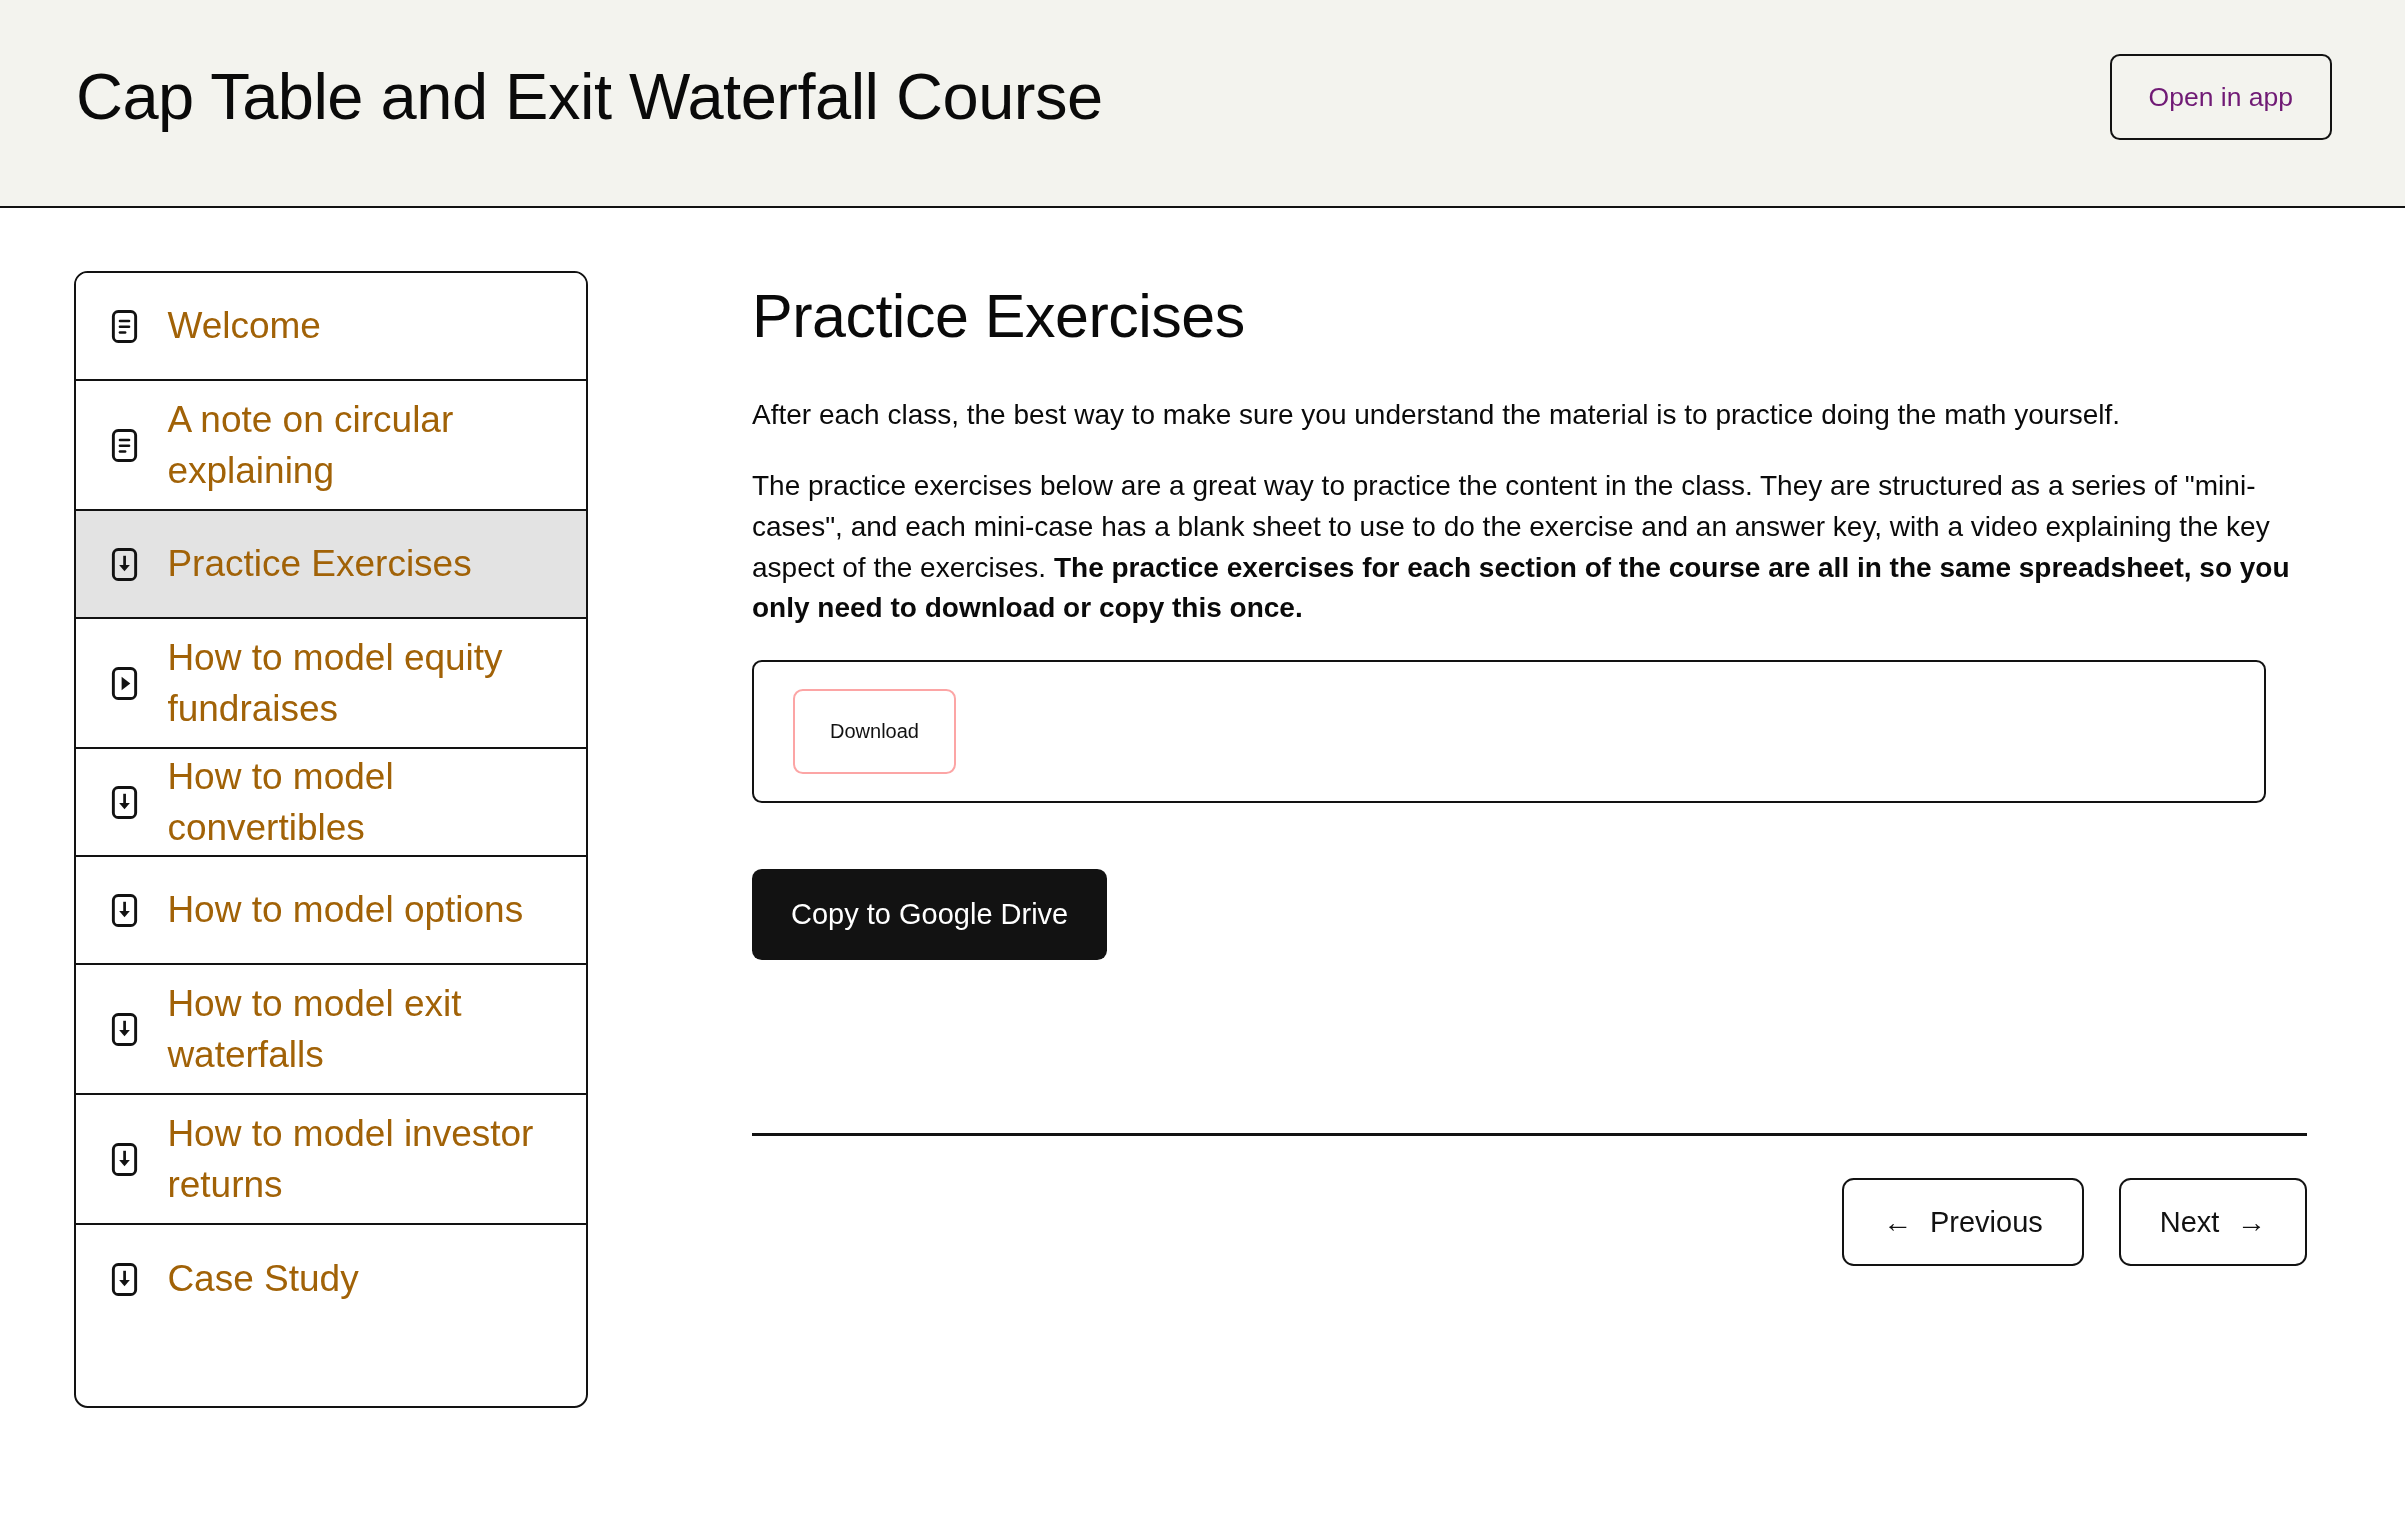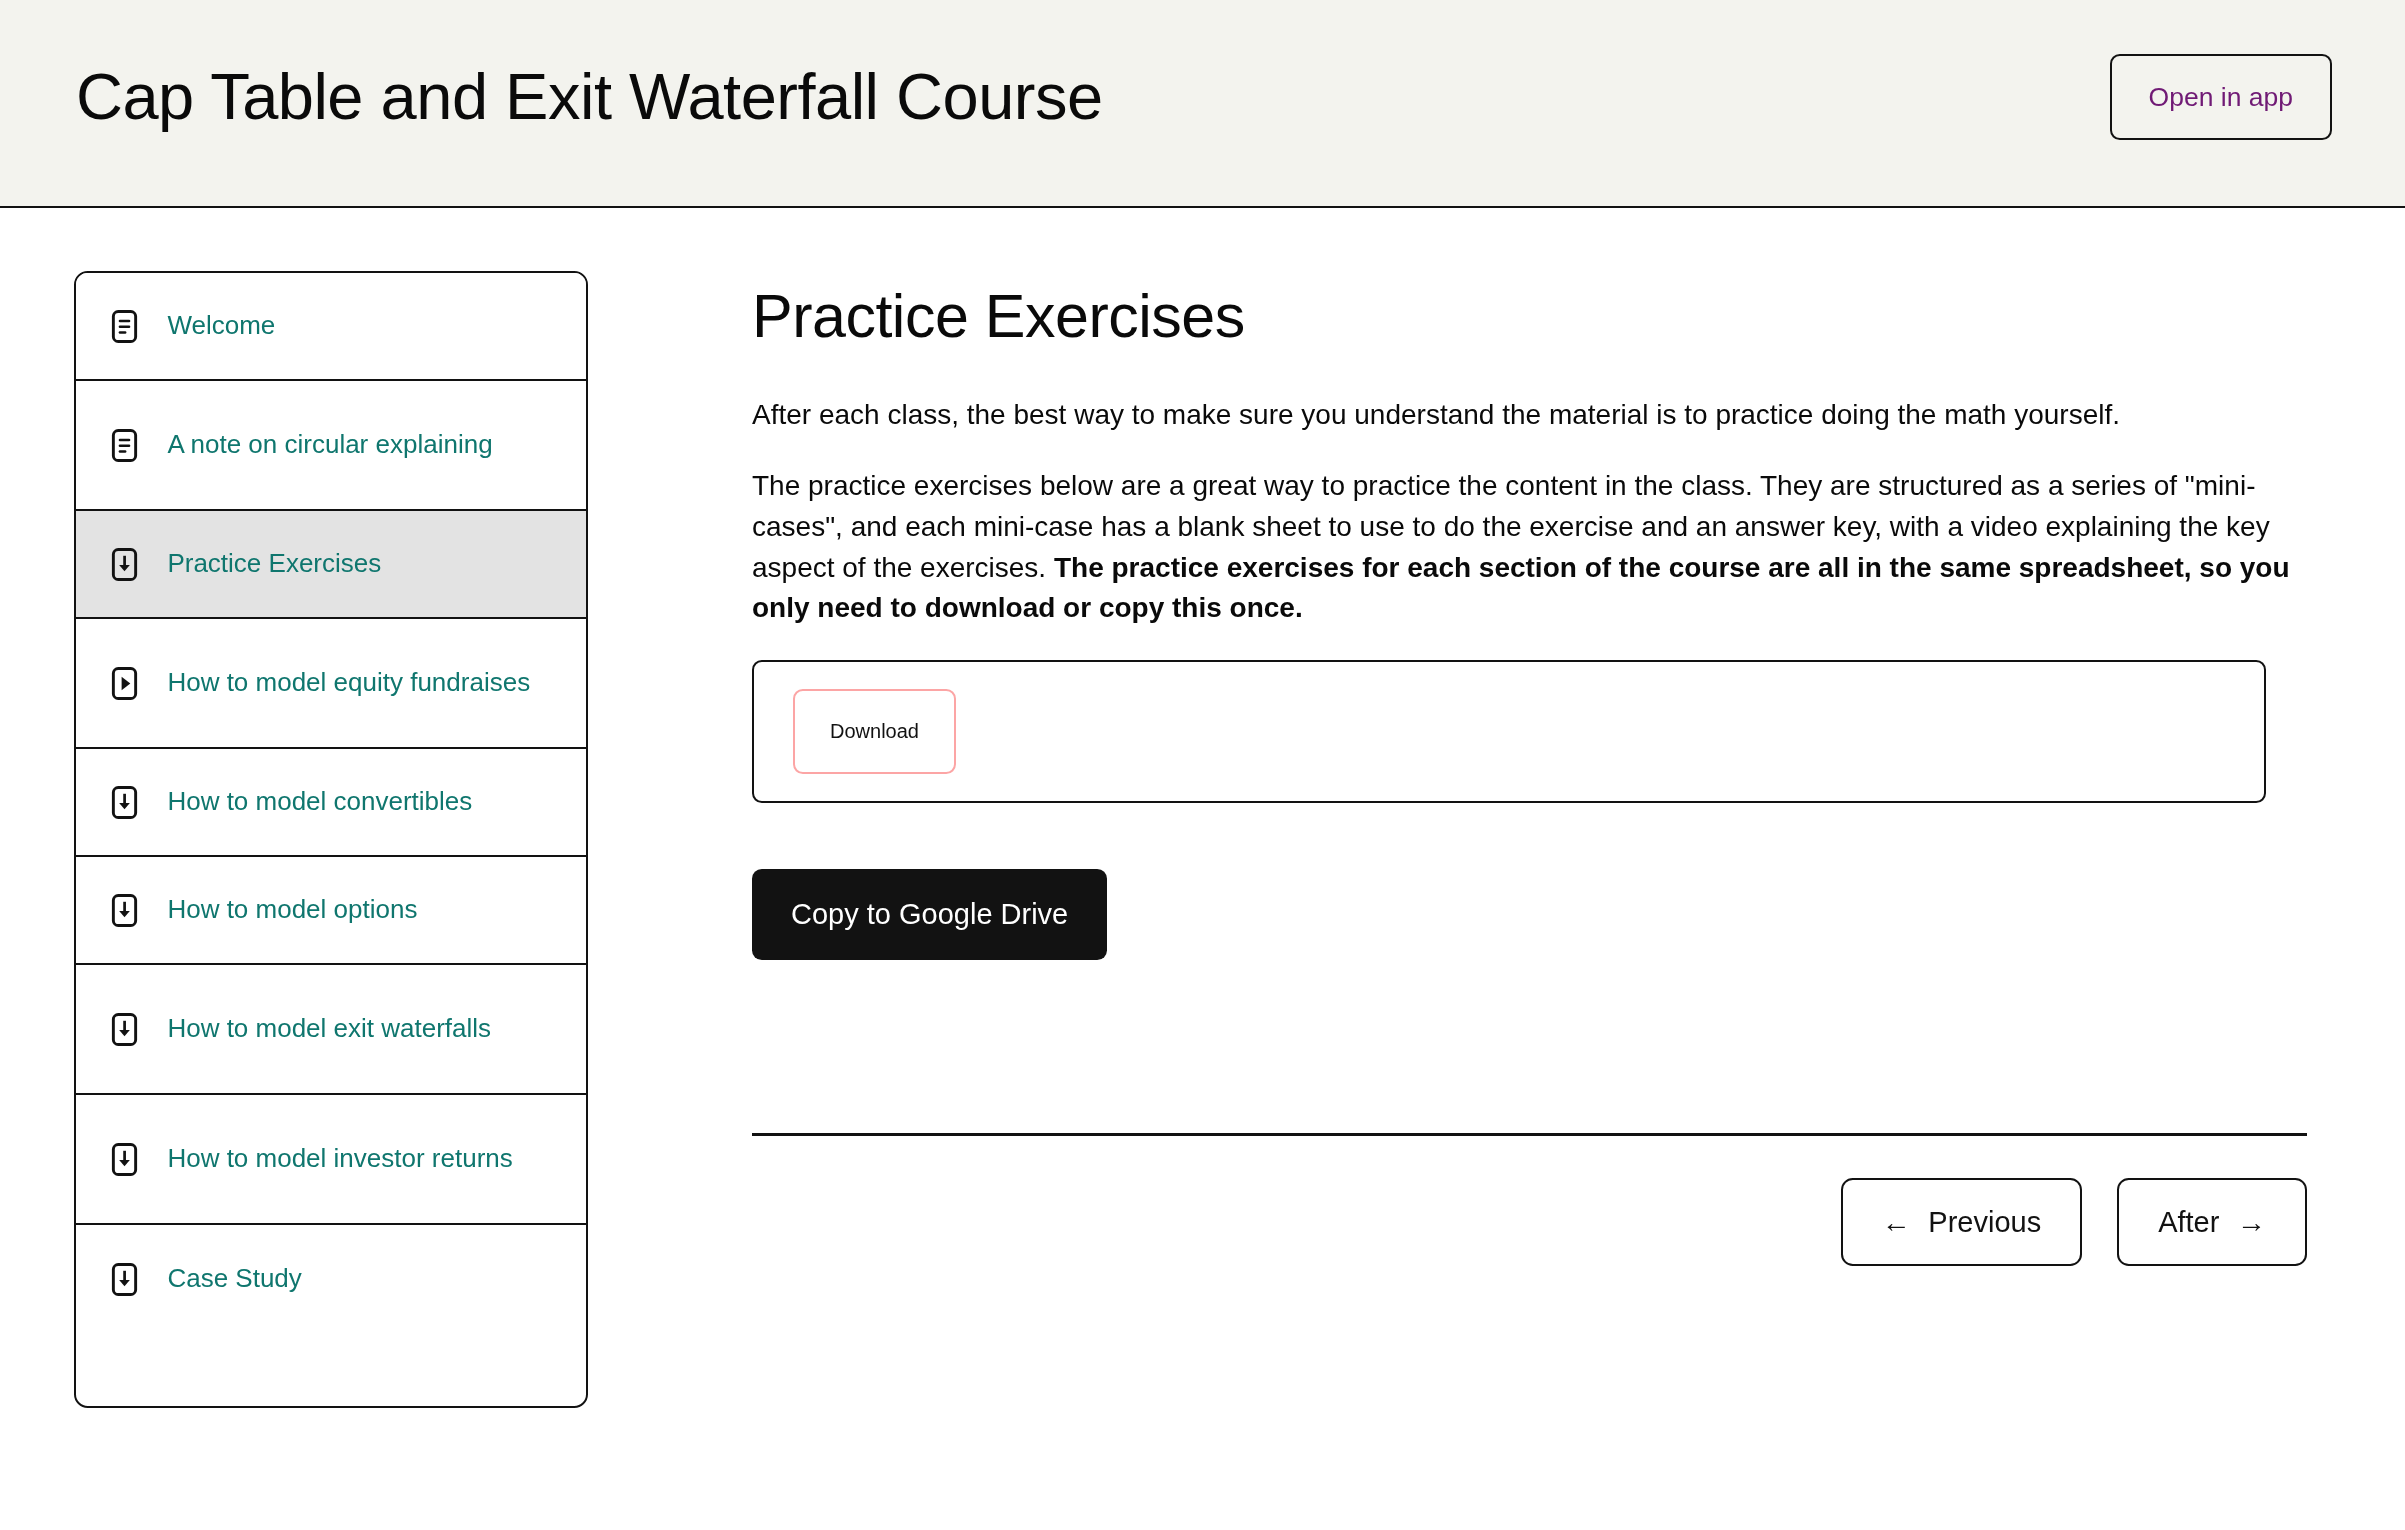--- a/index.html
+++ b/index.html
@@ -72,23 +72,23 @@
     min-height: 108px;
     box-sizing: border-box;
     border-bottom: 2.9px solid #121212;
     background: #ffffff;
     cursor: pointer;
   }
   .side-item.two-line { min-height: 130px; }
   .side-item.active { background: #e3e3e3; }
   .side-item:last-child { border-bottom: none; }
   .side-label {
-    font-size: 26px;
+    font-size: 37px;
     line-height: 1.38;
-    color: #0f766e;
+    color: #a16207;
   }
   .side-icon {
     flex: 0 0 31px;
     width: 31px;
     height: 37px;
     display: block;
   }
 
   
   .main {
@@ -296,19 +296,19 @@
     <button class="gdrive-btn">Copy to Google Drive</button>
 
     <div class="divider"></div>
 
     <div class="nav-row">
       <button class="nav-btn">
         <span class="arrow">←</span>
         <span>Previous</span>
       </button>
       <button class="nav-btn">
-        <span>After</span>
+        <span>Next</span>
         <span class="arrow">→</span>
       </button>
     </div>
   </main>
 </div>
 
 
 </body></html>

